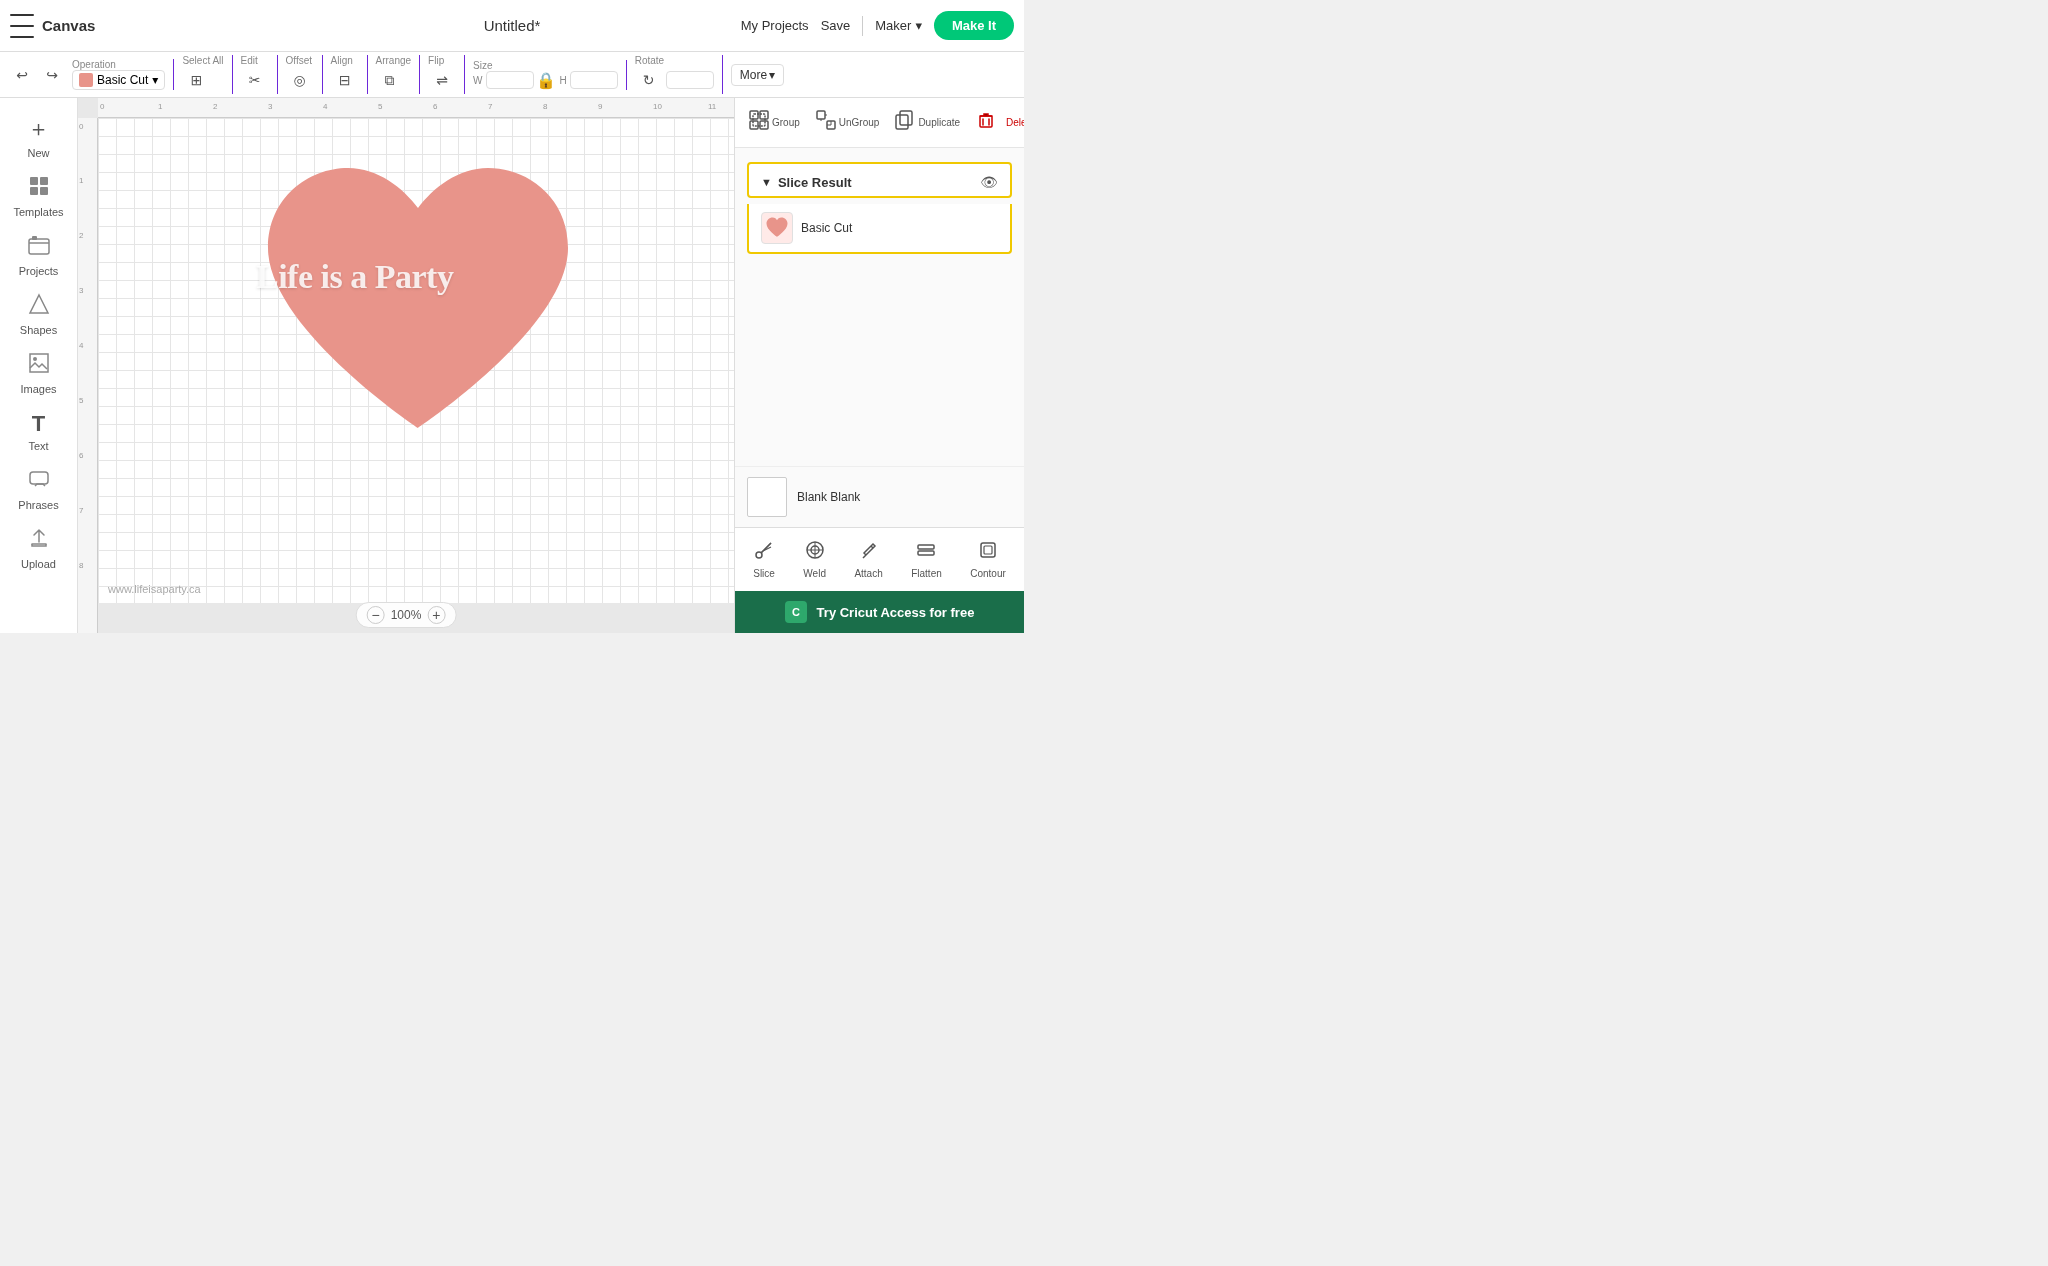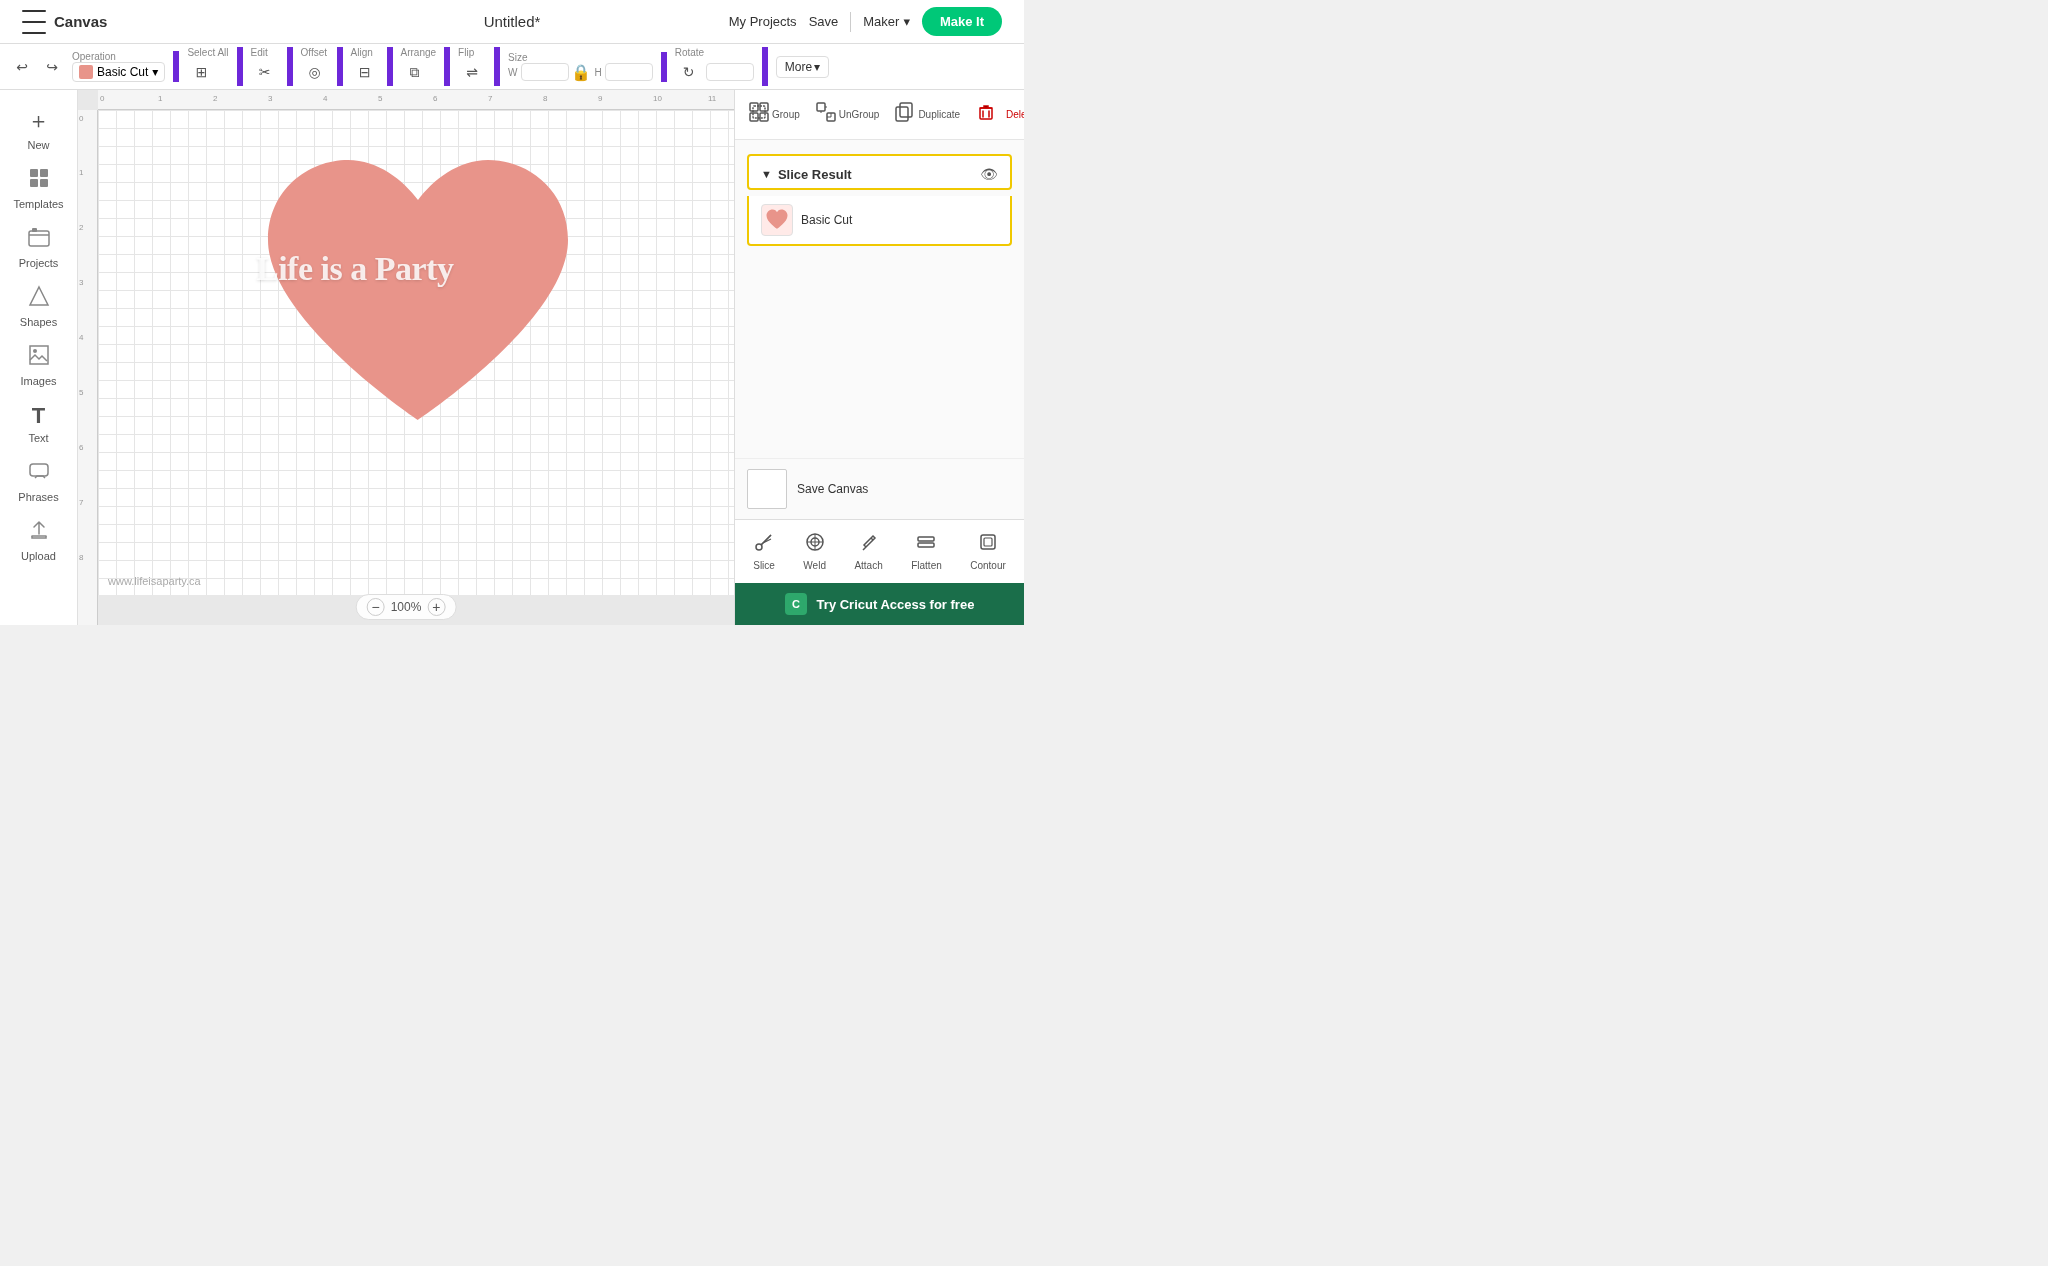--- a/index.html
+++ b/index.html
@@ -3,23 +3,23 @@
   <meta charset="utf-8">
   <style>
     * { box-sizing: border-box; margin: 0; padding: 0; }
     body { font-family: -apple-system, BlinkMacSystemFont, 'Segoe UI', sans-serif; background: #f0f0f0; overflow: hidden; width: 1024px; height: 633px; }
     
     
     .topbar {
       display: flex;
       align-items: center;
       background: #fff;
-      height: 44px;
+      height: 52px;
       border-bottom: 1px solid #ddd;
-      padding: 0 22px;
+      padding: 0 10px;
       gap: 8px;
       position: relative;
       z-index: 10;
     }
     .menu-icon {
       width: 24px; height: 24px;
       display: flex; flex-direction: column; justify-content: space-between;
       cursor: pointer;
       flex-shrink: 0;
     }
@@ -58,21 +58,21 @@
       display: flex;
       align-items: center;
       background: #fff;
       height: 46px;
       border-bottom: 1px solid #ddd;
       padding: 0 8px;
       gap: 6px;
     }
     .toolbar-section {
       display: flex; align-items: center; gap: 4px;
-      border-right: 6px solid #6d28d9;
+      border-right: 1px solid #6d28d9;
       padding-right: 8px; margin-right: 2px;
     }
     .toolbar-section:last-child { border-right: none; }
     .toolbar-label {
       font-size: 10px; color: #888; display: block;
     }
     .toolbar-group {
       display: flex; flex-direction: column; align-items: flex-start;
     }
     .toolbar-select {
@@ -617,21 +617,21 @@
           </svg>
         </div>
         <span class="layer-name">Basic Cut</span>
       </div>
     </div>
 
     <div style="flex:1;"></div>
 
     <div class="canvas-preview-row">
       <div class="canvas-preview-thumb"></div>
-      <span class="canvas-preview-label">Save Canvas</span>
+      <span class="canvas-preview-label">Blank Blank</span>
     </div>
 
     <div class="panel-tools">
       <button class="panel-tool">
         <span class="panel-tool-icon">
           <svg width="20" height="20" viewBox="0 0 20 20">
               <circle cx="5" cy="15" r="3" fill="none" stroke="#555" stroke-width="1.5"></circle>
               <path d="M7 13L17 3" stroke="#555" stroke-width="1.5"></path>
               <path d="M7 13L17 3M9 11L17 7" stroke="#555" stroke-width="1.2"></path>
             </svg>

